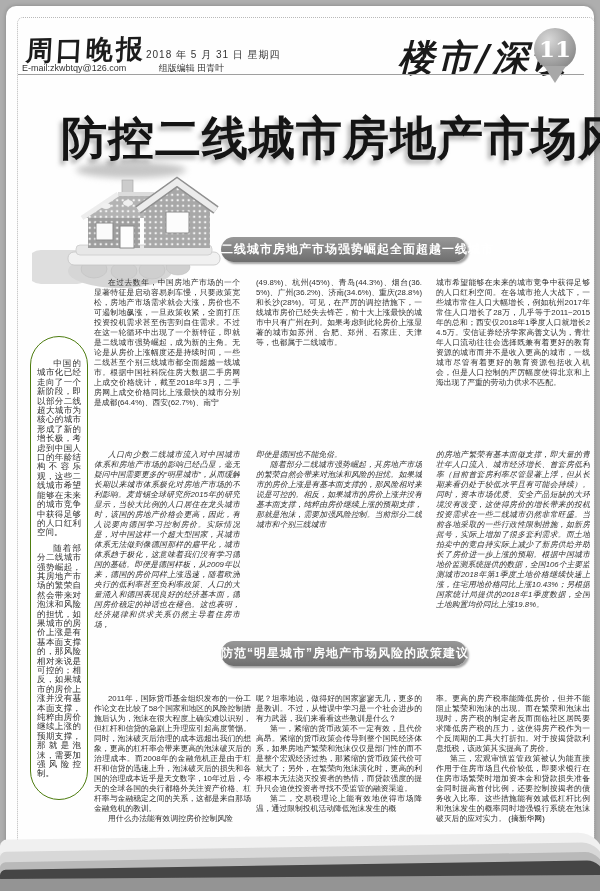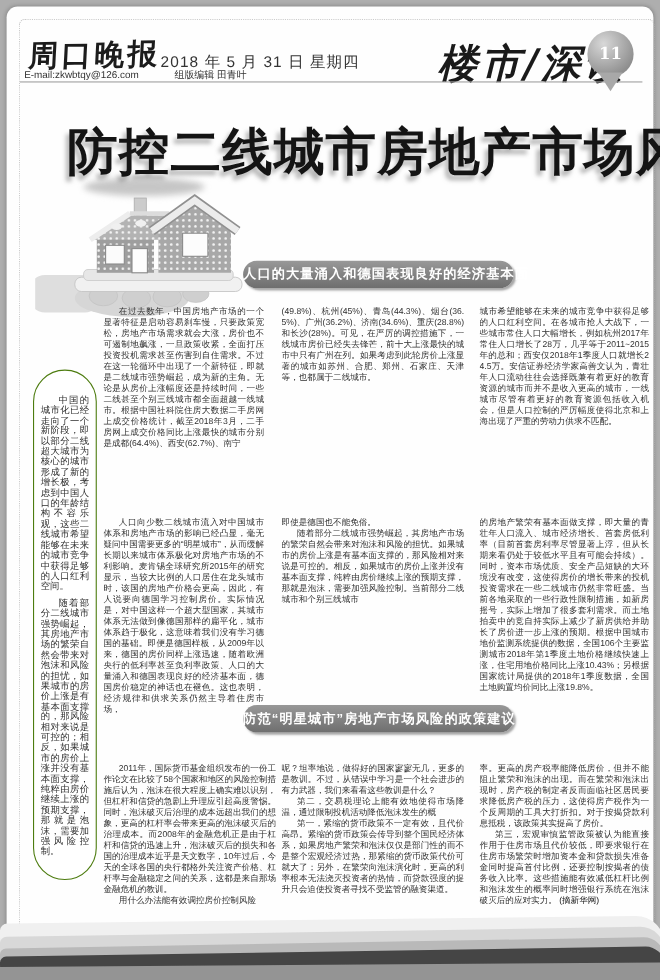--- a/index.html
+++ b/index.html
@@ -17,32 +17,32 @@
   .frame{
     position:absolute;left:11px;top:11px;width:576px;height:830px;
     border:1px dotted #b9b9b9;pointer-events:none;border-radius:6px 6px 0 0;
   }
   
   .logo{
     position:absolute;left:20px;top:26px;font-family:"DejaVu Serif",serif;
     font-weight:bold;font-size:27px;letter-spacing:3px;color:#1c1c1c;
     transform:skewX(-4deg) rotate(-1deg);
   }
-  .hdate{position:absolute;left:140px;top:42px;font-size:14px;color:#333;letter-spacing:1px;}
+  .hdate{position:absolute;left:140px;top:42px;font-size:10px;color:#333;letter-spacing:1px;}
   .hmeta{position:absolute;left:16px;top:56px;font-size:9px;color:#333;}
   .hmeta .editor{margin-left:30px;}
   .section-title{
     position:absolute;left:392px;top:28px;font-family:"DejaVu Serif",serif;
     font-weight:bold;font-style:italic;font-size:36px;letter-spacing:3px;color:#1a1a1a;
   }
   .pin{position:absolute;left:528px;top:22px;width:42px;z-index:5;}
   .pin-circle{
     display:block;width:42px;height:42px;border-radius:50%;
     background:radial-gradient(circle at 35% 28%,#d8d8d8,#8e8e8e 75%);
-    color:#fff;font-family:"DejaVu Serif",serif;font-weight:bold;font-size:15px;
+    color:#fff;font-family:"DejaVu Serif",serif;font-weight:bold;font-size:23px;
     line-height:42px;text-align:center;
   }
   .pin-tail{
     position:absolute;left:50%;top:38px;transform:translateX(-50%);
     width:0;height:0;border-left:11px solid transparent;border-right:11px solid transparent;
     border-top:17px solid #a8a8a8;
   }
   .header-rule{position:absolute;left:12px;top:68px;width:566px;height:1px;background:#9f9f9f;}
   
   .headline{
@@ -79,21 +79,21 @@
   .pill3{top:635px;}
   
   .txt{
     position:absolute;font-size:7.8px;line-height:10px;color:#303030;
     text-align:justify;overflow:hidden;word-break:break-all;
   }
   .txt p{margin:0;}
   .txt p.ind{text-indent:1.8em;}
   .credit{font-weight:normal;color:#111;}
   .s1{top:272px;height:132px;}
-  .s2{top:464px;height:182px;}
+  .s2{top:444px;height:182px;font-style:italic;}
   .s3{top:688px;height:148px;}
   .c1{left:88px;width:146px;}
   .c2{left:250px;width:166px;}
   .c3{left:430px;width:154px;}
   .c1w{left:88px;width:157px;}
   
   .curl{position:absolute;left:0;width:604px;}
   .cu1{top:836px;height:26px;background:#f0f0f0;transform:rotate(-.7deg);border-radius:16px 60px 0 0;}
   .cu2{top:847px;height:22px;background:#d8d8d8;transform:rotate(-.9deg);border-radius:14px 50px 0 0;}
   .cu3{top:857px;height:19px;background:#b9b9b9;transform:rotate(-1deg);border-radius:12px 40px 0 0;}
@@ -153,21 +153,21 @@
       <polyline points="106,40 145,12 184,40" fill="none" stroke="#909090" stroke-width="9"></polyline>
       <polyline points="106,40 145,12 184,40" fill="none" stroke="#ececec" stroke-width="6"></polyline>
       <rect x="134" y="42" width="23" height="21" fill="#fcfcfc" stroke="#8a8a8a" stroke-width="1"></rect>
     </svg>
 
     <aside class="pullquote">
       <p>中国的城市化已经走向了一个新阶段，即以部分二线超大城市为核心的城市形成了新的增长极，考虑到中国人口的年龄结构不容乐观，这些二线城市希望能够在未来的城市竞争中获得足够的人口红利空间。</p>
       <p>随着部分二线城市强势崛起，其房地产市场的繁荣自然会带来对泡沫和风险的担忧，如果城市的房价上涨是有基本面支撑的，那风险相对来说是可控的；相反，如果城市的房价上涨并没有基本面支撑，纯粹由房价继续上涨的预期支撑，那就是泡沫，需要加强风险控制。</p>
     </aside>
 
-    <div class="pill pill1">人口的大量涌入和德国表现良好的经济基本面</div>
+    <div class="pill pill1">二线城市房地产市场强势崛起全面超越一线城市</div>
     <div class="txt s1 c1">
       <p class="ind">在过去数年，中国房地产市场的一个显著特征是启动容易刹车慢，只要政策宽松，房地产市场需求就会大涨，房价也不可遏制地飙涨，一旦政策收紧，全面打压投资投机需求甚至伤害到自住需求。不过在这一轮循环中出现了一个新特征，即就是二线城市强势崛起，成为新的主角。无论是从房价上涨幅度还是持续时间，一些二线甚至个别三线城市都全面超越一线城市。根据中国社科院住房大数据二手房网上成交价格统计，截至2018年3月，二手房网上成交价格同比上涨最快的城市分别是成都(64.4%)、西安(62.7%)、南宁</p>
     </div>
     <div class="txt s1 c2">
       <p>(49.8%)、杭州(45%)、青岛(44.3%)、烟台(36.5%)、广州(36.2%)、济南(34.6%)、重庆(28.8%)和长沙(28%)。可见，在严厉的调控措施下，一线城市房价已经失去锋芒，前十大上涨最快的城市中只有广州在列。如果考虑到此轮房价上涨显著的城市如苏州、合肥、郑州、石家庄、天津等，也都属于二线城市。</p>
     </div>
     <div class="txt s1 c3">
       <p>城市希望能够在未来的城市竞争中获得足够的人口红利空间。在各城市抢人大战下，一些城市常住人口大幅增长，例如杭州2017年常住人口增长了28万，几乎等于2011~2015年的总和；西安仅2018年1季度人口就增长24.5万。安信证券经济学家高善文认为，青壮年人口流动往往会选择既兼有着更好的教育资源的城市而并不是收入更高的城市，一线城市尽管有着更好的教育资源包括收入机会，但是人口控制的严厉幅度使得北京和上海出现了严重的劳动力供求不匹配。</p>
     </div>
 
@@ -182,22 +182,22 @@
       <p>的房地产繁荣有基本面做支撑，即大量的青壮年人口流入、城市经济增长、首套房低利率（目前首套房利率尽管显著上浮，但从长期来看仍处于较低水平且有可能会持续）。同时，资本市场优质、安全产品短缺的大环境没有改变，这使得房价的增长带来的投机投资需求在一些二线城市仍然非常旺盛。当前各地采取的一些行政性限制措施，如新房摇号，实际上增加了很多套利需求。而土地拍卖中的竞自持实际上减少了新房供给并助长了房价进一步上涨的预期。根据中国城市地价监测系统提供的数据，全国106个主要监测城市2018年第1季度土地价格继续快速上涨，住宅用地价格同比上涨10.43%；另根据国家统计局提供的2018年1季度数据，全国土地购置均价同比上涨19.8%。</p>
     </div>
 
     <div class="pill pill3">防范“明星城市”房地产市场风险的政策建议</div>
     <div class="txt s3 c1w">
       <p class="ind">2011年，国际货币基金组织发布的一份工作论文在比较了58个国家和地区的风险控制措施后认为，泡沫在很大程度上确实难以识别，但杠杆和信贷的急剧上升理应引起高度警惕。同时，泡沫破灭后治理的成本远超出我们的想象，更高的杠杆率会带来更高的泡沫破灭后的治理成本。而2008年的金融危机正是由于杠杆和信贷的迅速上升，泡沫破灭后的损失和各国的治理成本近乎是天文数字，10年过后，今天的全球各国的央行都格外关注资产价格、杠杆率与金融稳定之间的关系，这都是来自那场金融危机的教训。</p>
       <p class="ind">用什么办法能有效调控房价控制风险</p>
     </div>
     <div class="txt s3 c2">
       <p>呢？坦率地说，做得好的国家寥寥无几，更多的是教训。不过，从错误中学习是一个社会进步的有力武器，我们来看看这些教训是什么？</p>
+      <p class="ind">第一，紧缩的货币政策不一定有效，且代价高昂。紧缩的货币政策会传导到整个国民经济体系，如果房地产繁荣和泡沫仅仅是部门性的而不是整个宏观经济过热，那紧缩的货币政策代价可就大了；另外，在繁荣向泡沫演化时，更高的利率根本无法浇灭投资者的热情，而贷款强度的提升只会迫使投资者寻找不受监管的融资渠道。</p>
       <p class="ind">第二，交易税理论上能有效地使得市场降温，通过限制投机活动降低泡沫发生的概</p>
-      <p class="ind">第一，紧缩的货币政策不一定有效，且代价高昂。紧缩的货币政策会传导到整个国民经济体系，如果房地产繁荣和泡沫仅仅是部门性的而不是整个宏观经济过热，那紧缩的货币政策代价可就大了；另外，在繁荣向泡沫演化时，更高的利率根本无法浇灭投资者的热情，而贷款强度的提升只会迫使投资者寻找不受监管的融资渠道。</p>
     </div>
     <div class="txt s3 c3">
       <p>率。更高的房产税率能降低房价，但并不能阻止繁荣和泡沫的出现。而在繁荣和泡沫出现时，房产税的制定者反而面临社区居民要求降低房产税的压力，这使得房产税作为一个反周期的工具大打折扣。对于按揭贷款利息抵税，该政策其实提高了房价。</p>
       <p class="ind">
         <span>第三，宏观审慎监管政策被认为能直接作用于住房市场且代价较低，即要求银行在住房市场繁荣时增加资本金和贷款损失准备金同时提高首付比例，还要控制按揭者的债务收入比率。这些措施能有效减低杠杆比例和泡沫发生的概率同时增强银行系统在泡沫破灭后的应对实力。</span>
         <span class="credit">(摘新华网)</span>
       </p>
     </div>
   </div>
 

